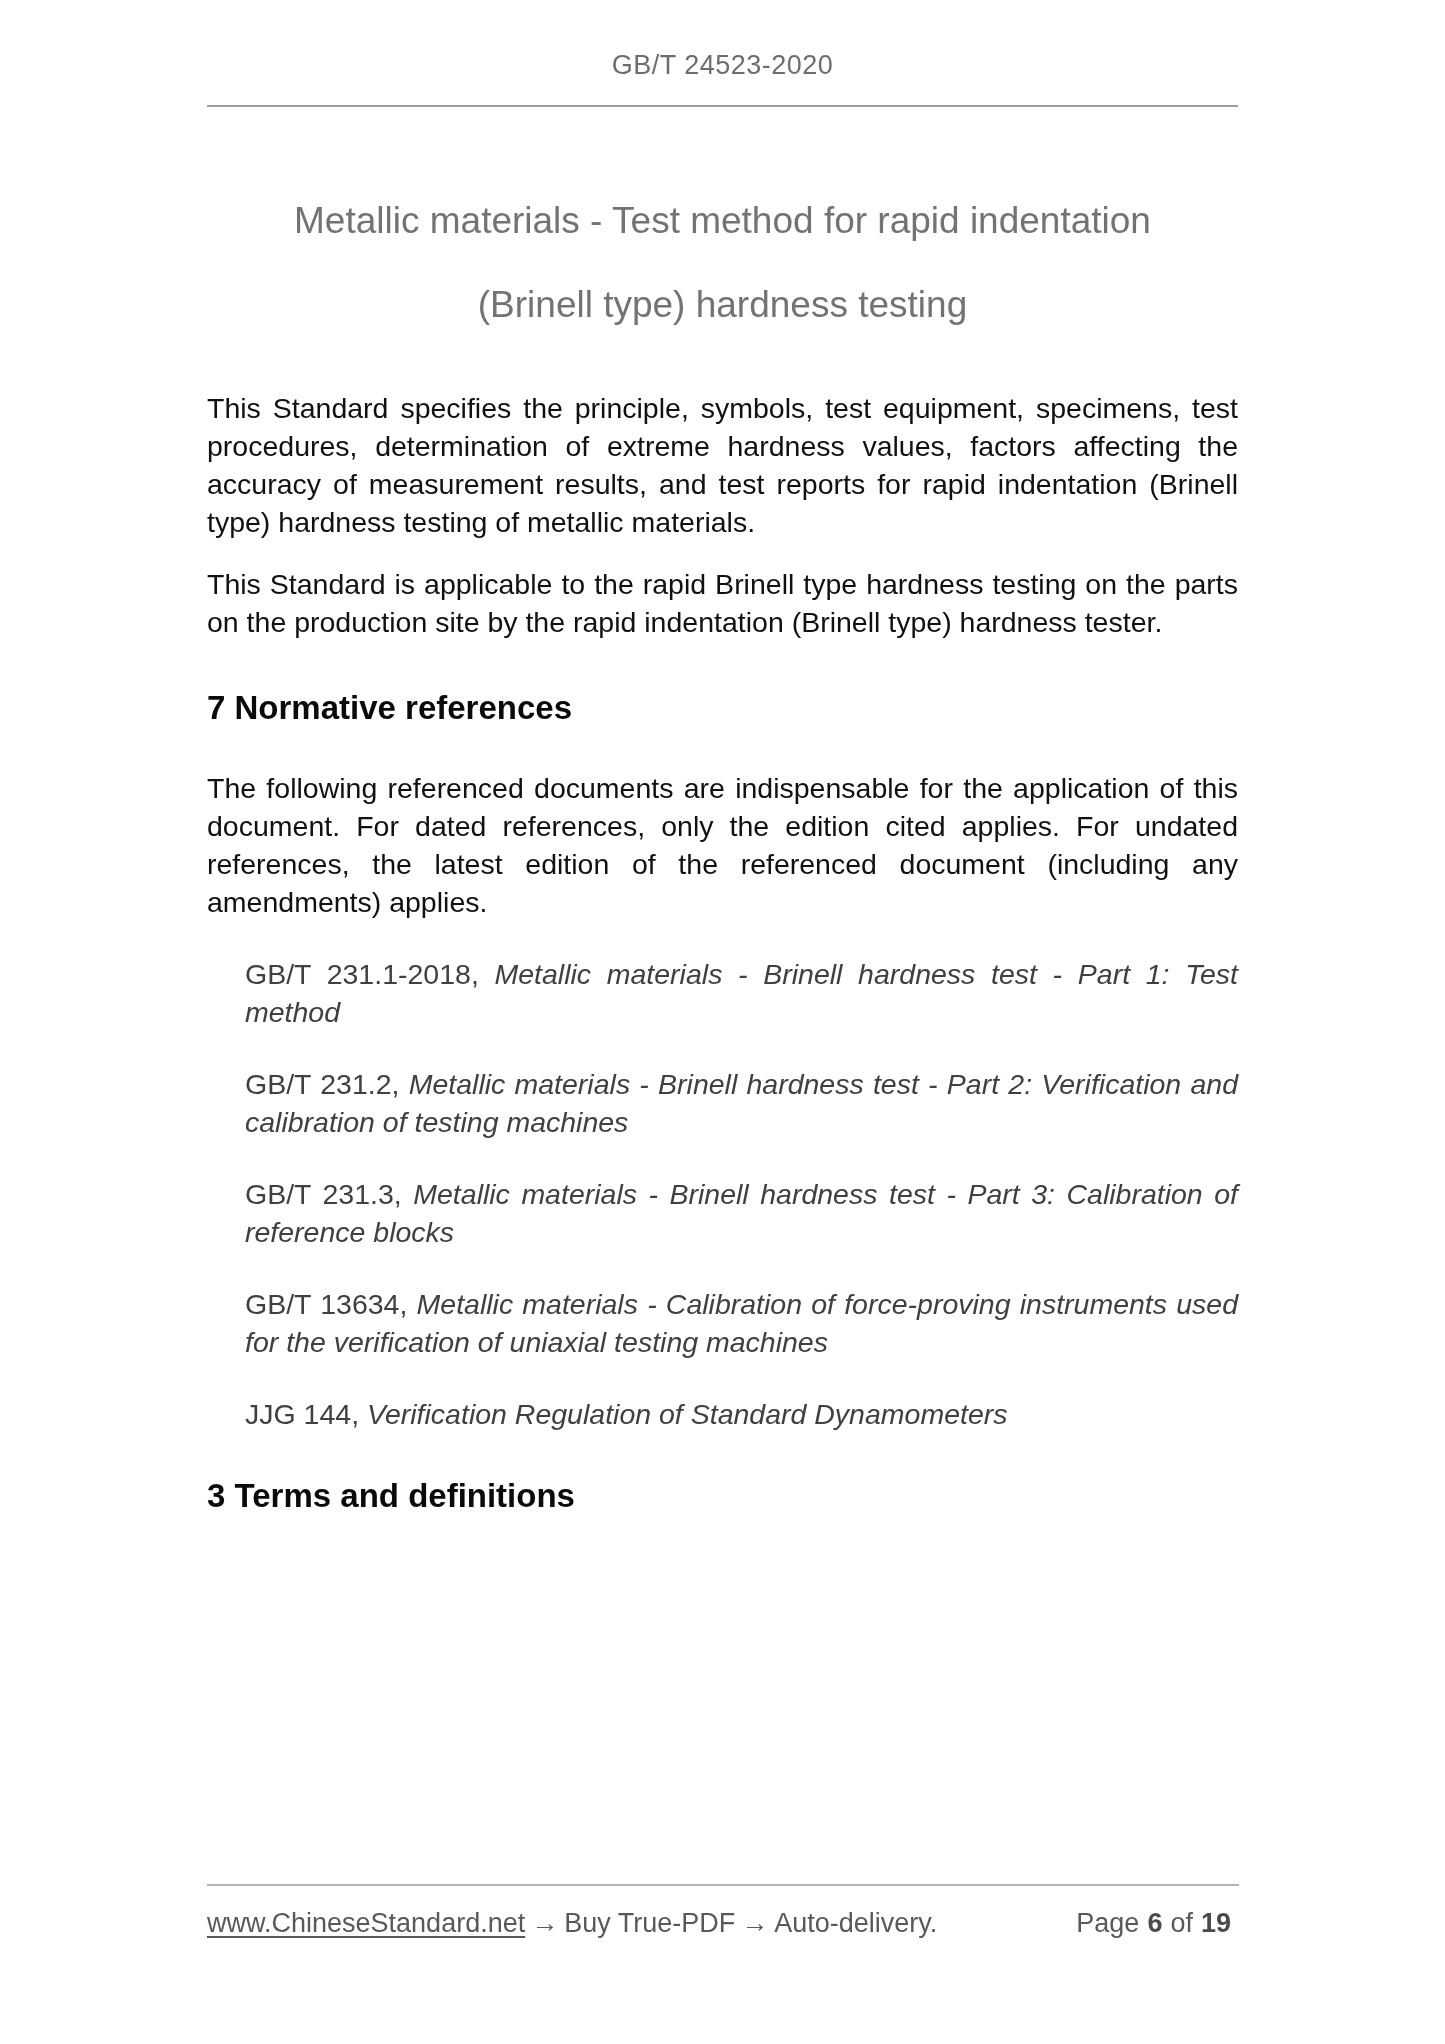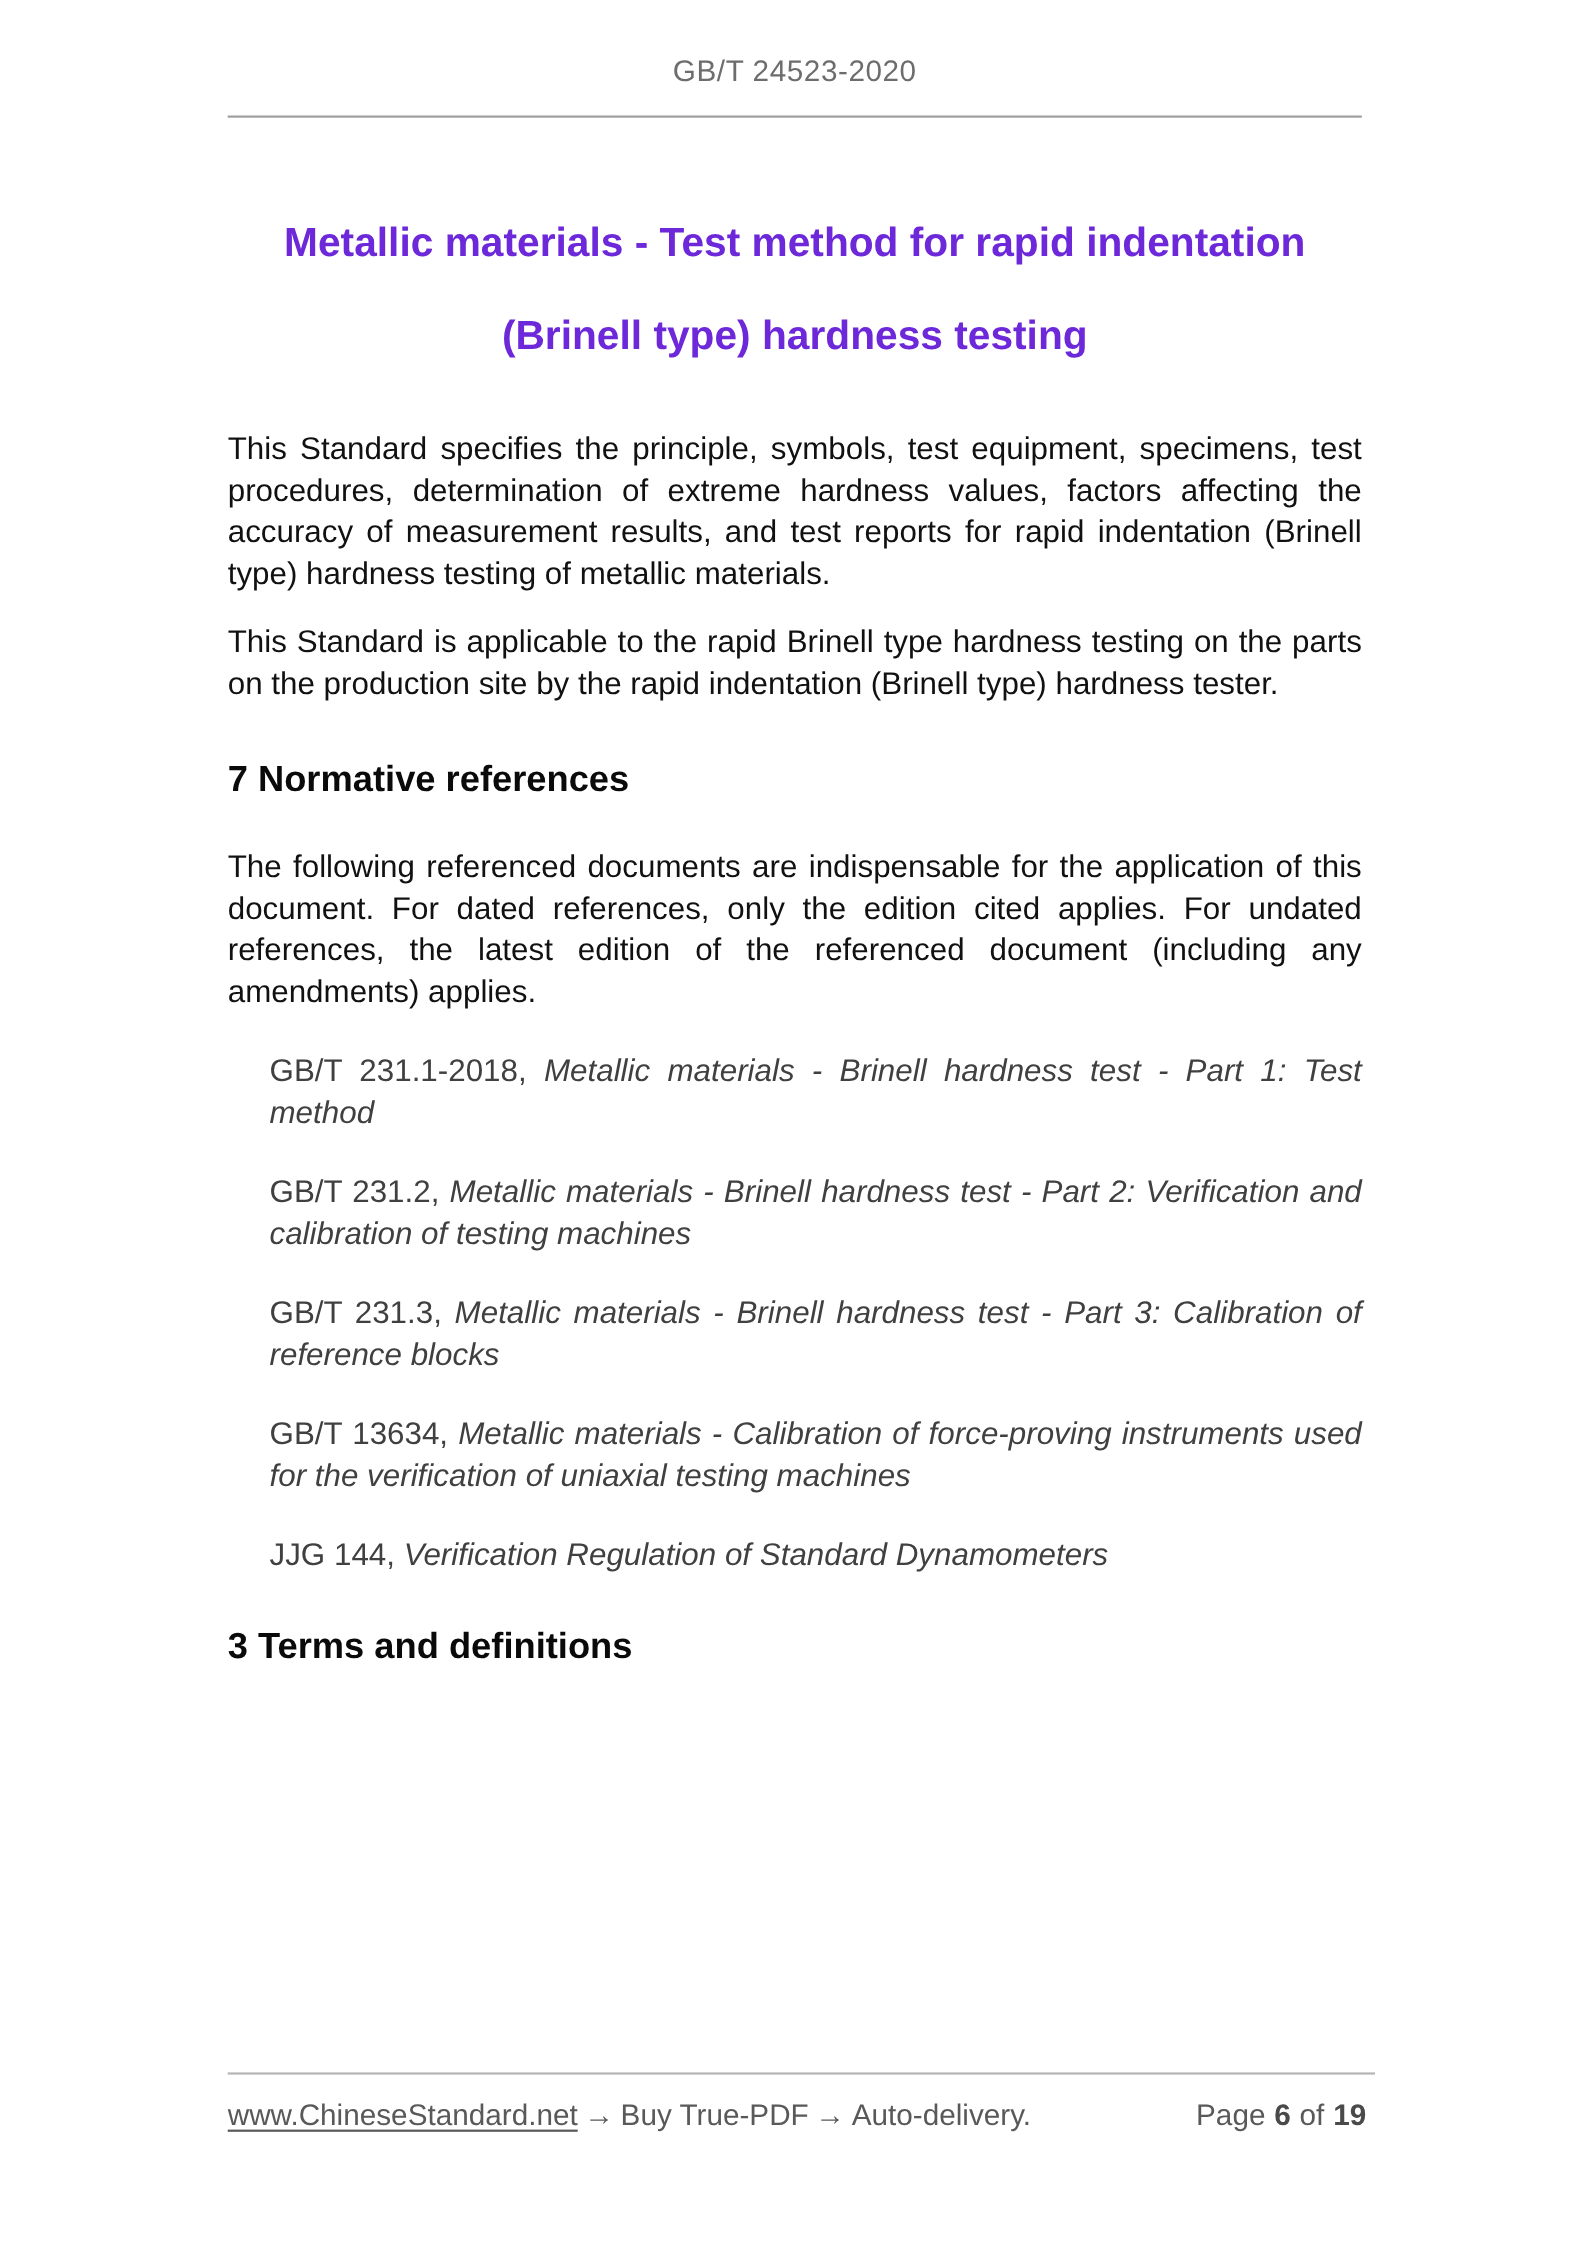--- a/index.html
+++ b/index.html
@@ -30,23 +30,23 @@
   .header-rule {
     margin: 24px 207px 0 207px;
     border: none;
     border-top: 2px solid #9e9e9e;
     height: 0;
   }
   .doc-title {
     margin-top: 72px;
     text-align: center;
     font-size: 37px;
-    font-weight: 700;
+    font-weight: 400;
     line-height: 84px;
-    color: #6d28d9;
+    color: #737373;
   }
   .section-heading {
     font-size: 33px;
     font-weight: 700;
     color: #0a0a0a;
     margin: 0;
   }
   .h-scope     { margin-top: 96px; }
   .h-normative { margin-top: 48px; }
   .h-terms     { margin-top: 44px; }
@@ -66,21 +66,21 @@
     text-align: justify;
     text-justify: inter-word;
     margin: 34px 0 0 0;
     padding-left: 38px;
     color: #404040;
   }
   .ref-p em { font-style: italic; }
   .page-footer {
     position: absolute;
     left: 207px;
-    right: 195px;
+    right: 206px;
     top: 1884px;
   }
   .footer-rule {
     border: none;
     border-top: 2px solid #b5b5b5;
     height: 0;
     margin: 0;
   }
   .footer-row {
     margin-top: 22px;

